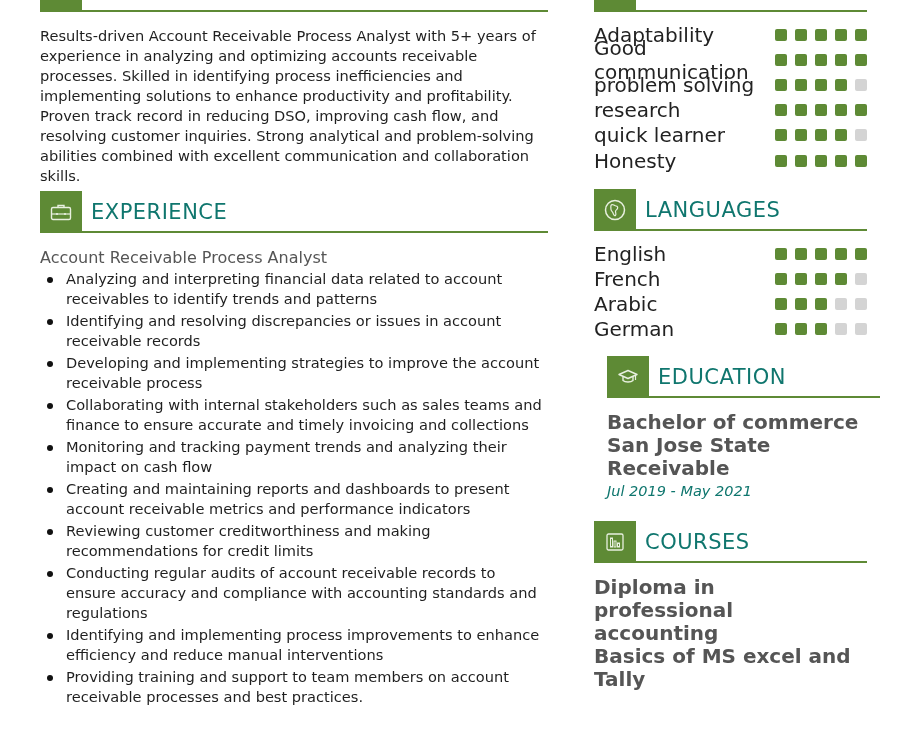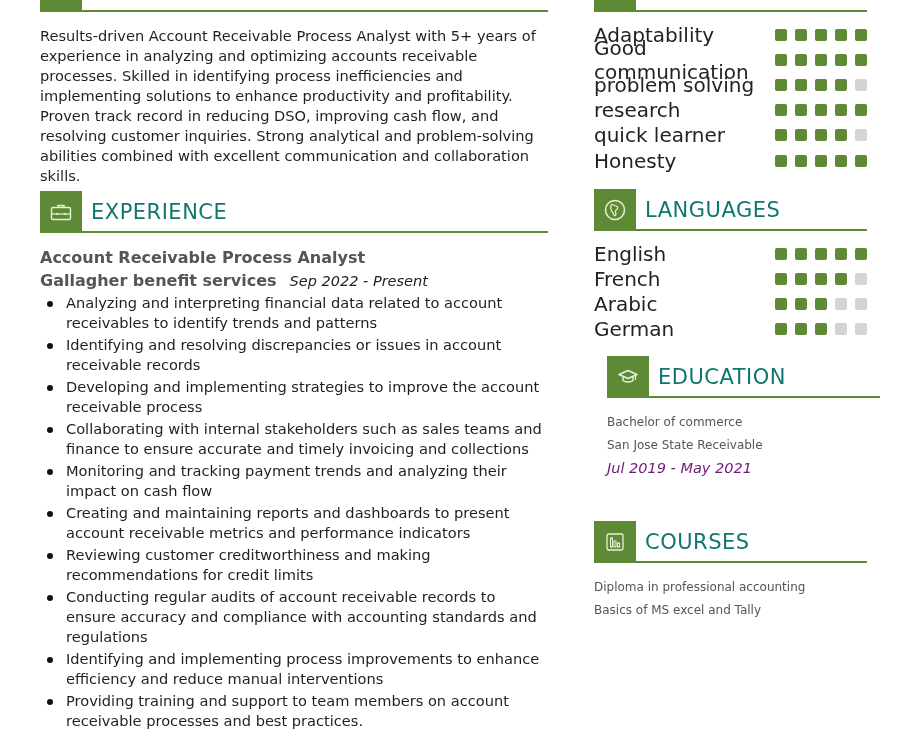--- a/index.html
+++ b/index.html
@@ -10,37 +10,37 @@
 
   .sec-head { position: relative; height: 42px; display: flex; align-items: flex-end; }
   .sec-head .line { position: absolute; left: 0; right: 0; bottom: 0; height: 2px; background: #5e8a35; }
   .sec-head .icon-box { width: 42px; height: 42px; background: #5e8a35; display: flex;
          align-items: center; justify-content: center; position: relative; z-index: 1; }
   .sec-head .title { font-size: 21px; letter-spacing: 0.5px; color: #0f766e; margin-left: 9px;
          line-height: 42px; font-family: "DejaVu Sans", sans-serif; }
 
   .summary { font-size: 14.6px; line-height: 20px; color: #1f1f1f; margin: 1px 0 0 0; }
 
-  .job-title { font-size: 16px; font-weight: bold; color: #555; margin-top: 14px; line-height: 22px; }
+  .job-title { font-size: 16px; font-weight: normal; color: #555; margin-top: 14px; line-height: 22px; }
   .job-meta { line-height: 23px; }
   .job-company { font-size: 16px; font-weight: bold; color: #555; }
   .job-dates { font-size: 14.5px; font-style: italic; color: #222; margin-left: 8px; }
   ul.bullets { margin: 0; padding: 0 0 0 26px; list-style: none; }
   ul.bullets li { position: relative; font-size: 14.6px; line-height: 20px; color: #1f1f1f; margin-bottom: 2px; }
   ul.bullets li::before { content: ""; position: absolute; left: -19px; top: 8px; width: 6px; height: 6px;
          border-radius: 50%; background: #111; }
 
   .rating-row { display: flex; justify-content: space-between; align-items: center; height: 25.2px; }
   .rating-label { font-size: 20px; color: #222; }
   .dots { display: flex; gap: 8px; margin-right: 0; }
   .dot { width: 12px; height: 12px; border-radius: 2px; background: #5e8a35; }
   .dot.off { background: #d4d4d4; }
 
-  .edu-degree, .edu-school, .course { font-size: 12px; font-weight: normal; color: #555; line-height: 23px; }
-  .edu-dates { font-size: 14.5px; font-style: italic; color: #701a75; line-height: 22px; }
+  .edu-degree, .edu-school, .course { font-size: 20px; font-weight: bold; color: #555; line-height: 23px; }
+  .edu-dates { font-size: 14.5px; font-style: italic; color: #0f766e; line-height: 22px; }
 </style>
 </head>
 <body>
 
 <div class="col-left">
 
   <div style="position:absolute; left:0; top:-30px; width:508px;">
     <div class="sec-head">
       <div class="icon-box">
         <span></span>
@@ -60,24 +60,20 @@
           <circle cx="7" cy="11" r="1.1" fill="#e8f0df"></circle>
             <circle cx="15" cy="11" r="1.1" fill="#e8f0df"></circle>
         </svg>
       </div>
       <span class="title">EXPERIENCE</span>
       <div class="line"></div>
     </div>
 
     <div>
       <div class="job-title">Account Receivable Process Analyst</div>
-      <div class="job-meta">
-        <span class="job-company">Gallagher benefit services</span>
-        <span class="job-dates">Sep 2022 - Present</span>
-      </div>
       <ul class="bullets">
         <li>Analyzing and interpreting financial data related to account receivables to identify trends and patterns</li>
         <li>Identifying and resolving discrepancies or issues in account receivable records</li>
         <li>Developing and implementing strategies to improve the account receivable process</li>
         <li>Collaborating with internal stakeholders such as sales teams and finance to ensure accurate and timely invoicing and collections</li>
         <li>Monitoring and tracking payment trends and analyzing their impact on cash flow</li>
         <li>Creating and maintaining reports and dashboards to present account receivable metrics and performance indicators</li>
         <li>Reviewing customer creditworthiness and making recommendations for credit limits</li>
         <li>Conducting regular audits of account receivable records to ensure accuracy and compliance with accounting standards and regulations</li>
         <li>Identifying and implementing process improvements to enhance efficiency and reduce manual interventions</li>

